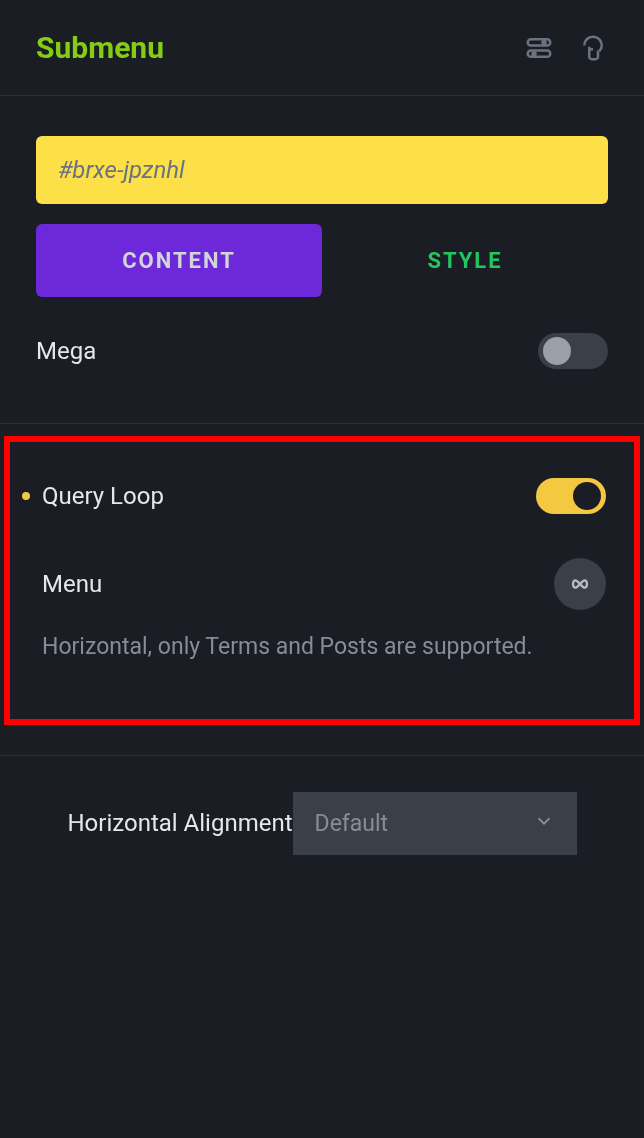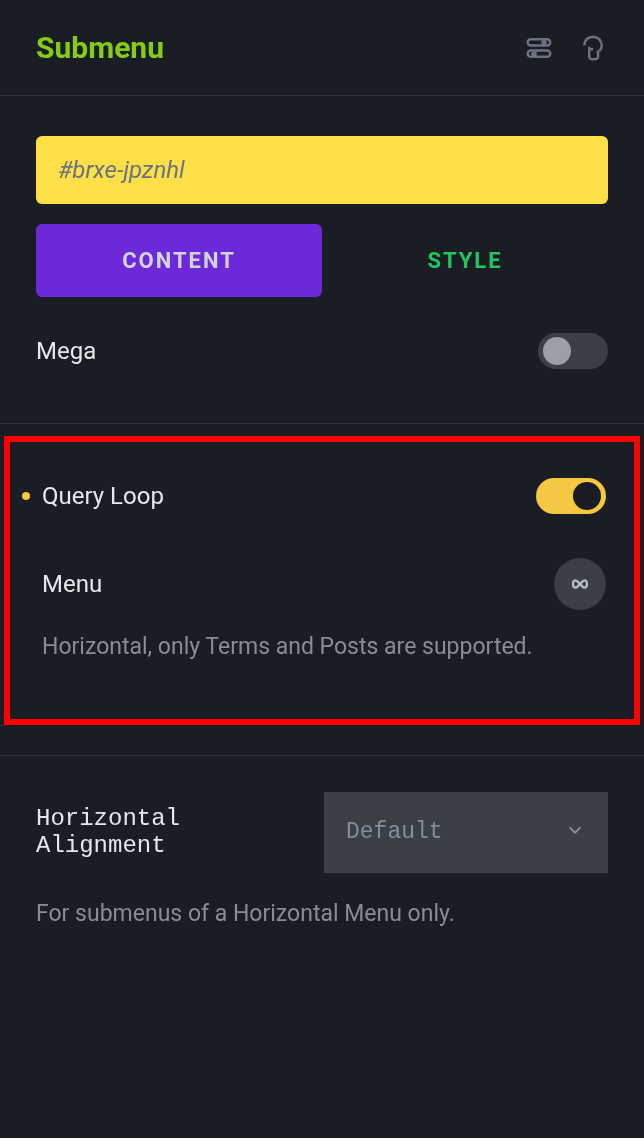--- a/index.html
+++ b/index.html
@@ -161,28 +161,27 @@
     .highlight-content {
       padding: 36px 28px 30px 32px;
     }
     .highlight-content .row-label.with-bullet .bullet {
       left: -20px;
     }
     .spacer-sm { height: 24px; }
     .alignment-row {
       display: flex;
       align-items: center;
-      justify-content: flex-start;
+      justify-content: center;
       margin-bottom: 24px;
-      font-family: Liberation Mono, monospace;
     }
     .select-box {
       background: #3a3f48;
       border-radius: 0;
-      padding: 27px 22px;
+      padding: 18px 22px;
       display: flex;
       align-items: center;
       justify-content: space-between;
       width: 284px;
       cursor: pointer;
     }
     .select-value {
       color: #868d96;
       font-size: 23px;
     }
@@ -276,15 +275,14 @@
       <div class="row-label">Horizontal Alignment</div>
       <div class="select-box">
         <span class="select-value">Default</span>
         <span class="chevron">
           <svg width="22" height="22" viewBox="0 0 24 24" fill="none" stroke="currentColor" stroke-width="2">
             <polyline points="6 9 12 15 18 9"></polyline>
           </svg>
         </span>
       </div>
     </div>
-    <div class="description">For submenus of a Horizontal Menu only.</div>
   </div>
 </div>
 
 </body></html>

